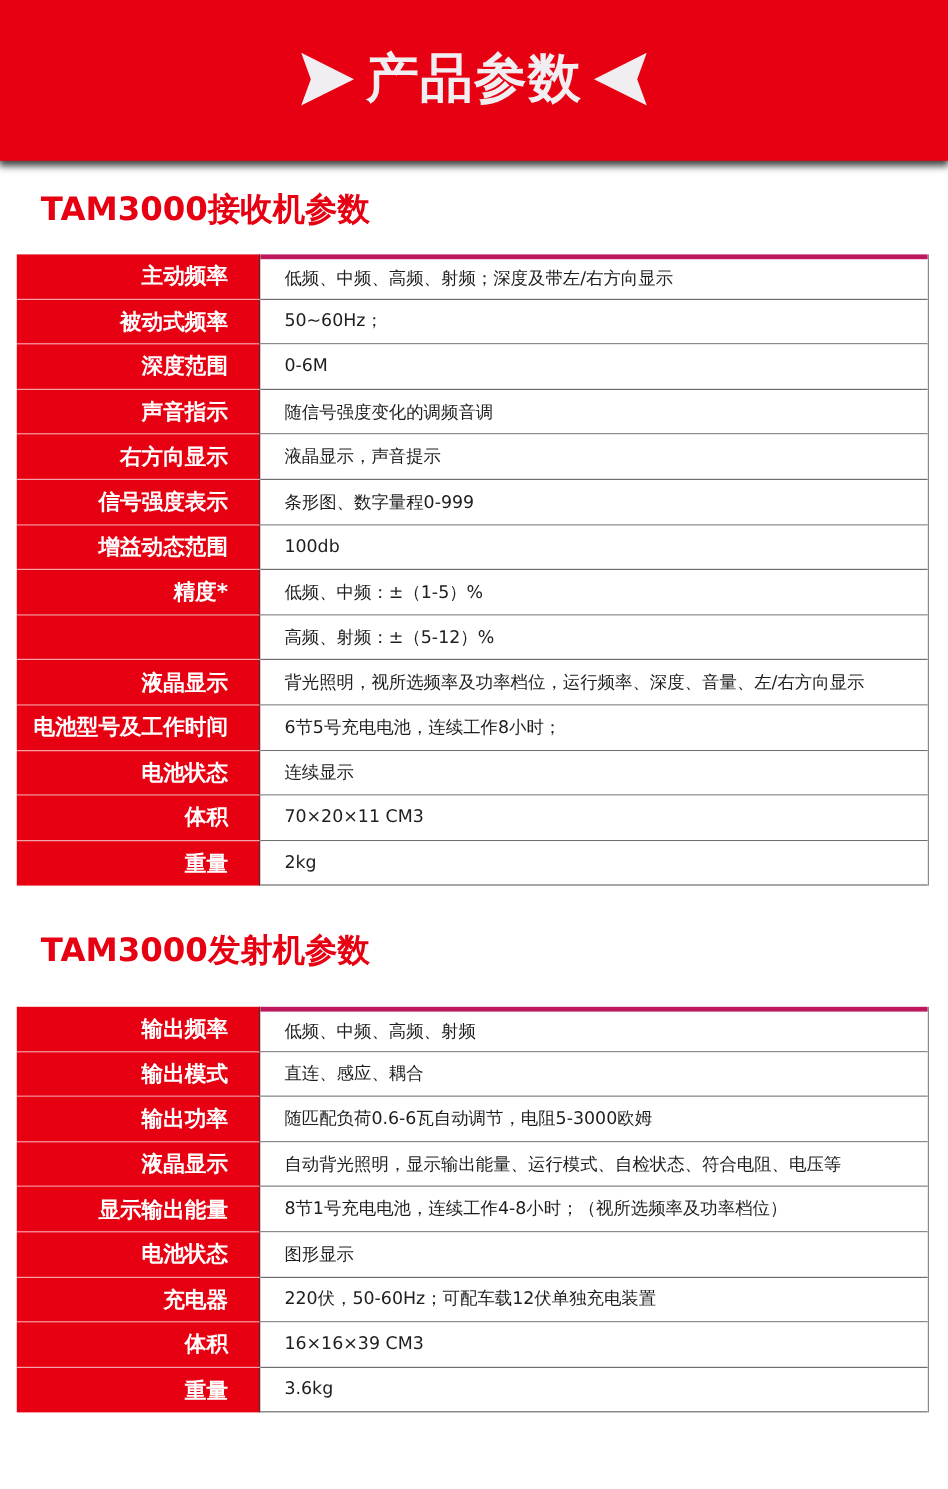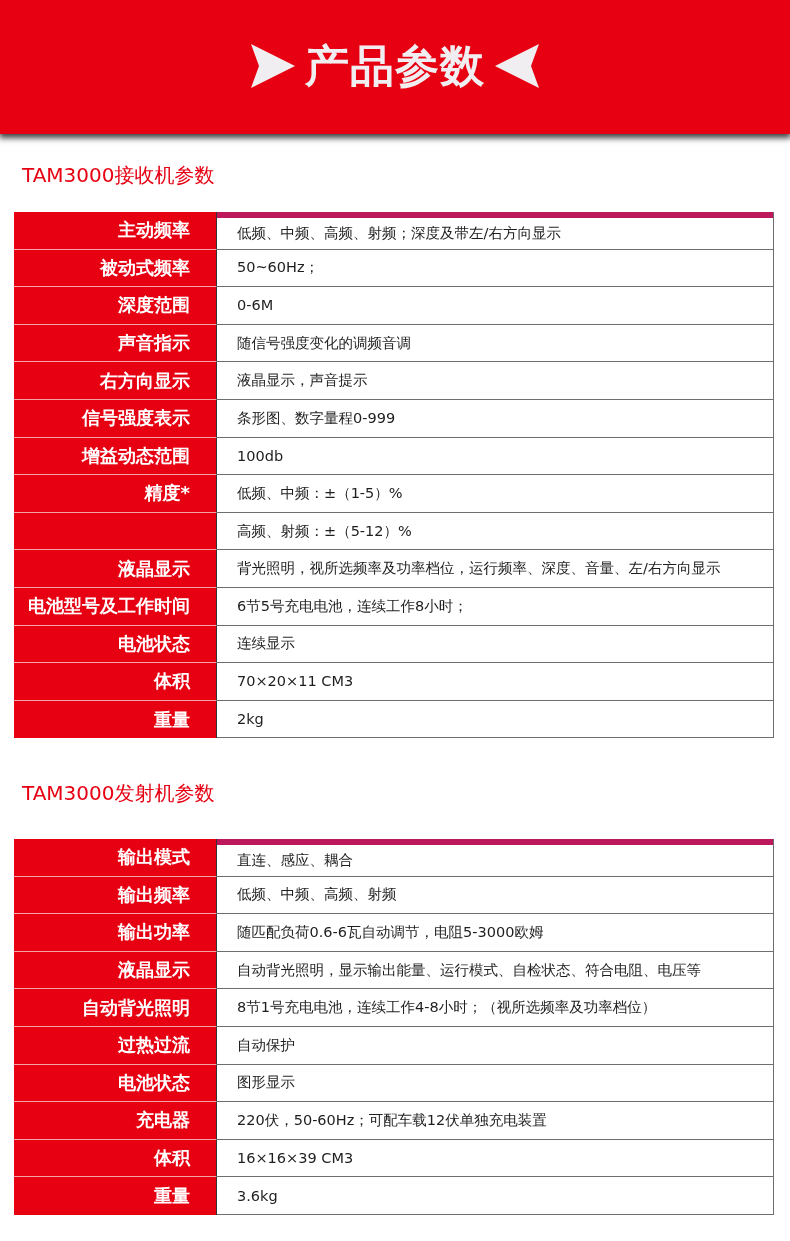--- a/index.html
+++ b/index.html
@@ -16,22 +16,22 @@
       position: absolute; left: 0; top: 40px; width: 790px; height: 52px;
       display: flex; align-items: center; justify-content: center;
     }
     .arrow { width: 48px; height: 46px; display: block; }
     .banner-title {
       color: #f1eef1; font-weight: bold; font-size: 44px; letter-spacing: 1px;
       margin: 0 8px; line-height: 52px;
     }
 
     .section-title {
-      position: absolute; left: 22px;
-      color: #e60012; font-size: 20px; font-weight: normal; line-height: 40px;
+      position: absolute; left: 34px;
+      color: #e60012; font-size: 27px; font-weight: bold; line-height: 40px;
       font-family: "DejaVu Sans", sans-serif;
       letter-spacing: 0px;
     }
 
     .spec-table {
       position: absolute; left: 14px; width: 760px;
       border-collapse: collapse;
       border-right: 1px solid #6e6e6e;
     }
     .row { display: flex; height: 37.6px; }
@@ -43,21 +43,21 @@
       border-right: 1px solid #333;
     }
     .row:last-child .label { border-bottom: none; }
     .value {
       flex: 1; background: #ffffff; color: #1e1e1e; font-size: 14.5px;
       display: flex; align-items: center; padding-left: 20px;
       border-bottom: 1.5px solid #6e6e6e;
       border-top: 0;
       white-space: nowrap;
     }
-    .row:first-child .value { border-top: 6px solid #be185d; }
+    .row:first-child .value { border-top: 4px solid #be185d; }
   </style>
 </head>
 <body>
 
 <div class="banner">
   <div class="banner-inner">
     <svg class="arrow" viewBox="0 0 48 46">
       <polygon points="2,1 46,23 2,45 10,23" fill="#f1eef1"></polygon>
     </svg>
     <span class="banner-title">产品参数</span>
@@ -125,42 +125,38 @@
     <div class="row">
       <div class="label">重量</div>
       <div class="value">2kg</div>
     </div>
   </div>
 
 <div class="section-title" style="top:773px;">TAM3000发射机参数</div>
 
 <div class="spec-table" style="top:839px;" id="transmitter-table">
     <div class="row">
+      <div class="label">输出频率</div>
+      <div class="value">低频、中频、高频、射频</div>
+    </div>
+    <div class="row">
       <div class="label">输出模式</div>
       <div class="value">直连、感应、耦合</div>
-    </div>
-    <div class="row">
-      <div class="label">输出频率</div>
-      <div class="value">低频、中频、高频、射频</div>
     </div>
     <div class="row">
       <div class="label">输出功率</div>
       <div class="value">随匹配负荷0.6-6瓦自动调节，电阻5-3000欧姆</div>
     </div>
     <div class="row">
       <div class="label">液晶显示</div>
       <div class="value">自动背光照明，显示输出能量、运行模式、自检状态、符合电阻、电压等</div>
     </div>
     <div class="row">
-      <div class="label">自动背光照明</div>
+      <div class="label">显示输出能量</div>
       <div class="value">8节1号充电电池，连续工作4-8小时；（视所选频率及功率档位）</div>
-    </div>
-    <div class="row">
-      <div class="label">过热过流</div>
-      <div class="value">自动保护</div>
     </div>
     <div class="row">
       <div class="label">电池状态</div>
       <div class="value">图形显示</div>
     </div>
     <div class="row">
       <div class="label">充电器</div>
       <div class="value">220伏，50-60Hz；可配车载12伏单独充电装置</div>
     </div>
     <div class="row">

